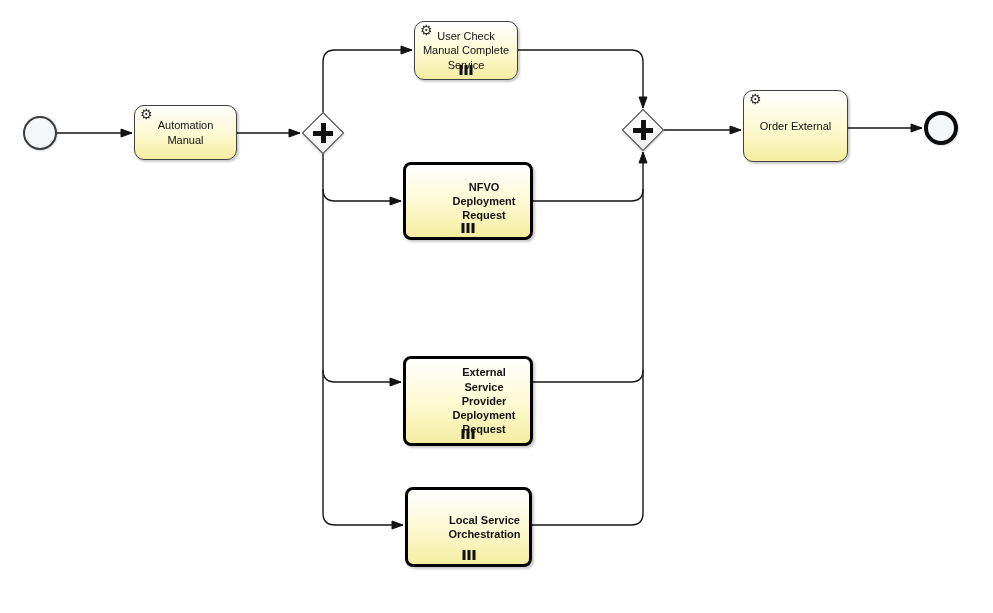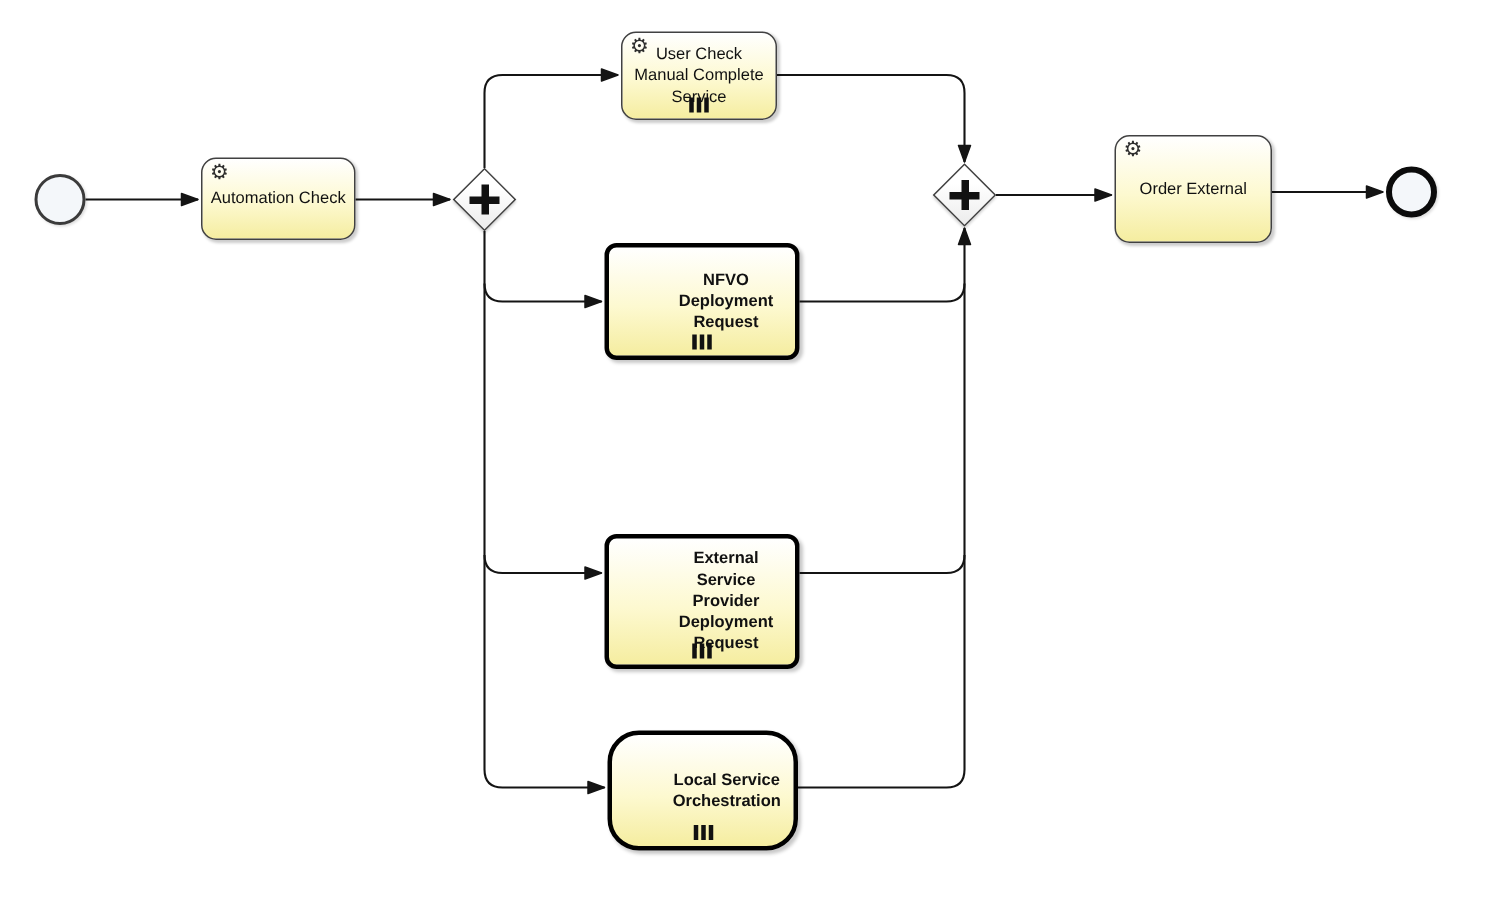--- a/index.html
+++ b/index.html
@@ -72,21 +72,21 @@
       <path d="M664,130 L741,130" marker-end="url(#arr)"></path>
       <path d="M848,128 L922,128" marker-end="url(#arr)"></path>
     </g>
   </svg>
 
   <div class="node event start"></div>
   <div class="node event end"></div>
 
   <div class="node task" style="left:134px; top:105px; width:103px; height:55px;">
     <span class="gear">⚙</span>
-    <span class="label">Automation Check</span>
+    <span class="label">Automation Manual</span>
   </div>
 
   <div class="node task" style="left:414px; top:21px; width:104px; height:59px;">
     <span class="gear">⚙</span>
     <span class="label">User Check Manual Complete Service</span>
     <span class="mi">
         <i></i>
         <i></i>
         <i></i>
       </span>
@@ -103,21 +103,21 @@
 
   <div class="node task call" style="left:403px; top:356px; width:130px; height:90px;">
     <span class="label">External Service Provider Deployment Request</span>
     <span class="mi">
         <i></i>
         <i></i>
         <i></i>
       </span>
   </div>
 
-  <div class="node task call" style="left:405px; top:487px; width:127px; height:80px;border-radius:21px;">
+  <div class="node task call" style="left:405px; top:487px; width:127px; height:80px;">
     <span class="label">Local Service Orchestration</span>
     <span class="mi">
         <i></i>
         <i></i>
         <i></i>
       </span>
   </div>
 
   <div class="node task" style="left:743px; top:90px; width:105px; height:72px;">
     <span class="gear">⚙</span>

